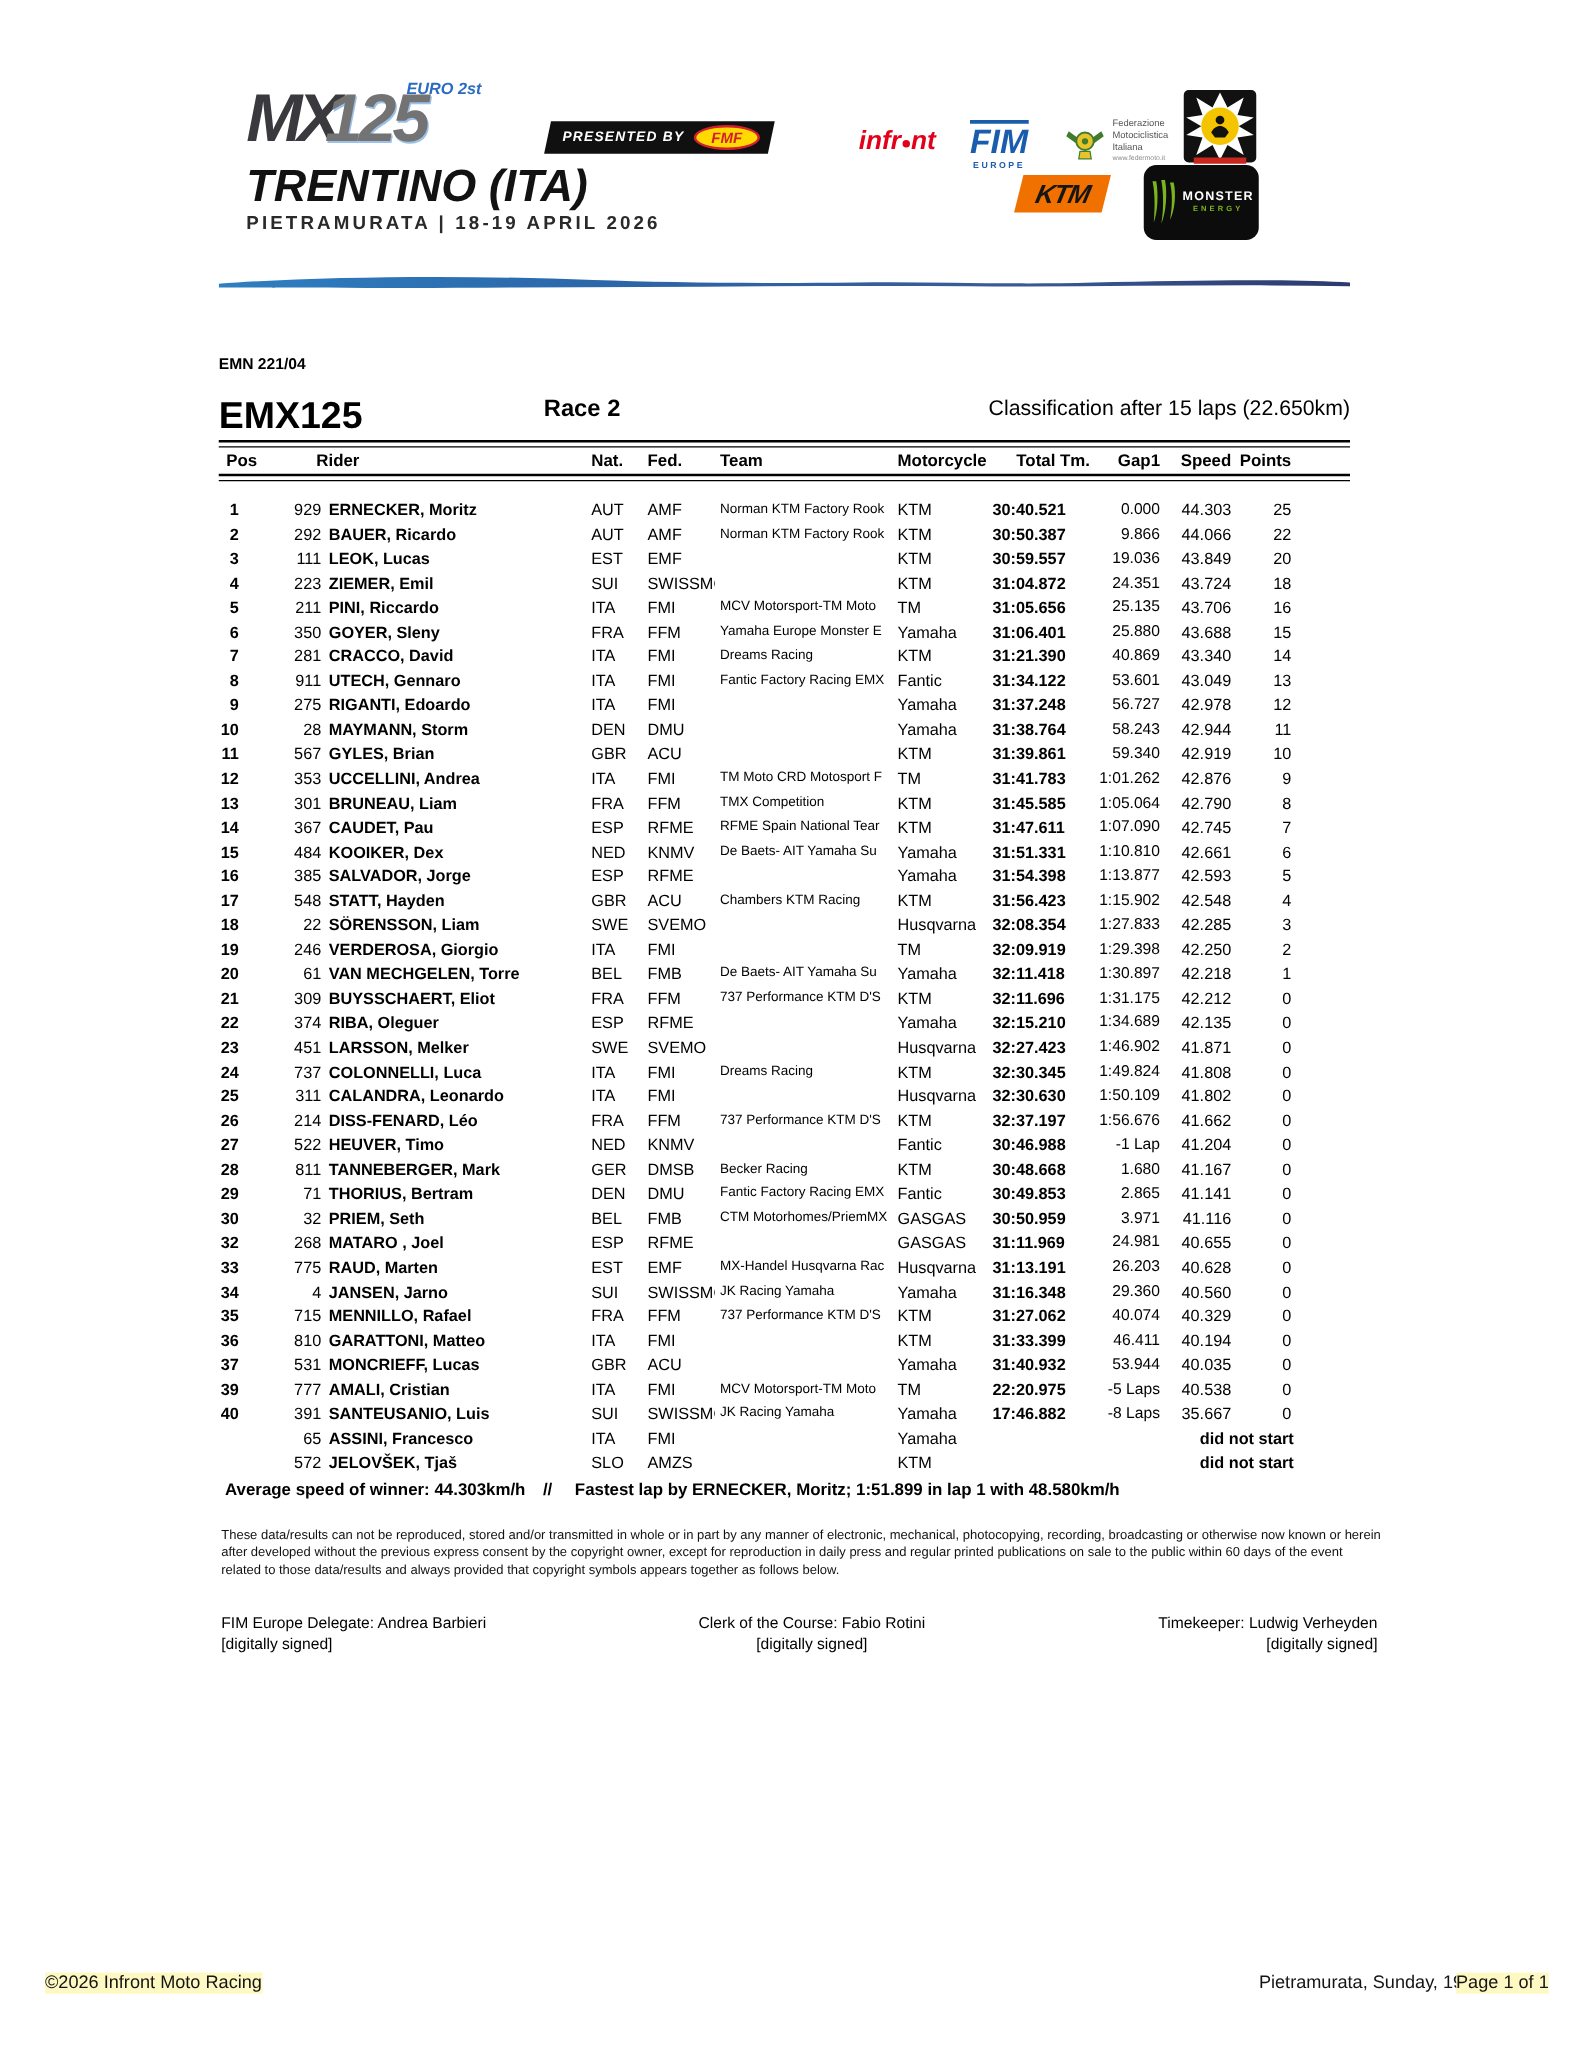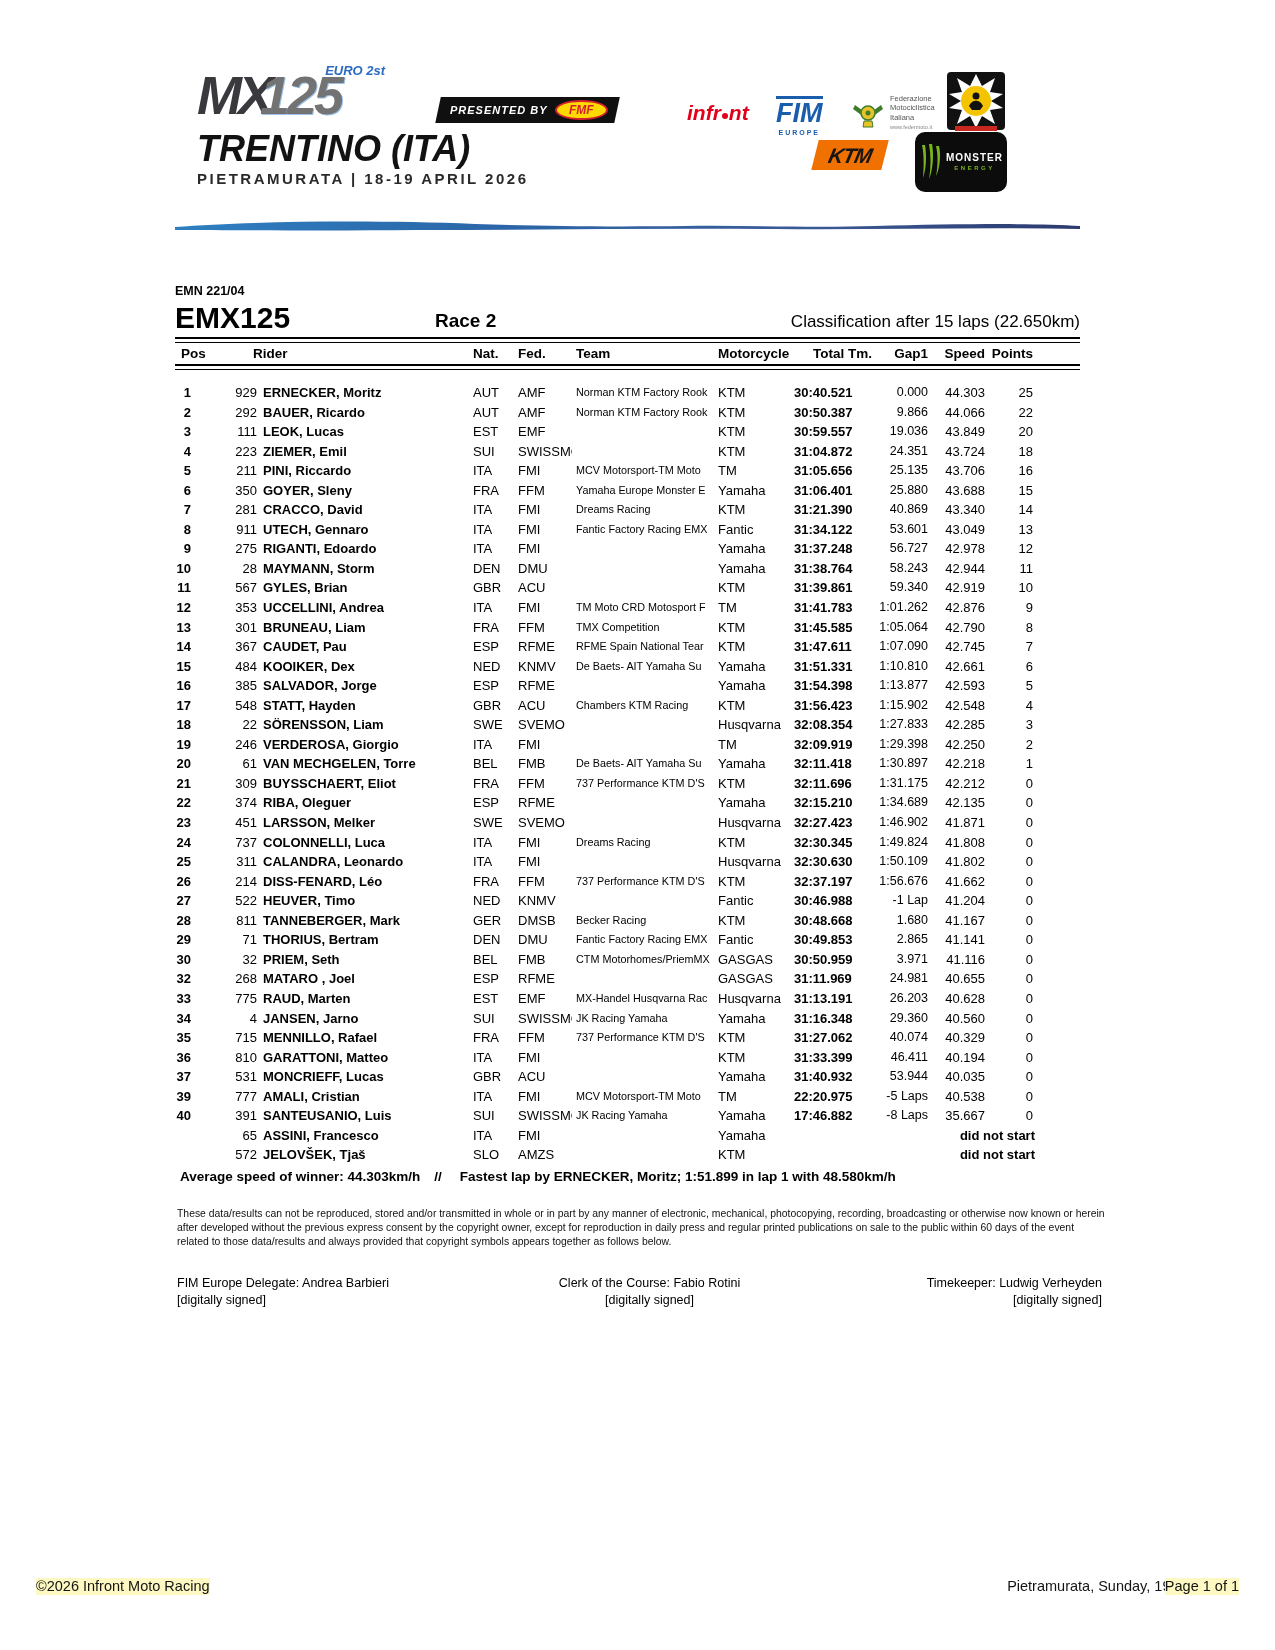--- a/index.html
+++ b/index.html
@@ -38,21 +38,21 @@
   .monster-logo { position:absolute; left:740px; top:72px; width:92px; height:60px; background:#0c0c0c; border-radius:10px;
                   display:flex; align-items:center; justify-content:center; gap:5px; }
   .monster-texts { display:flex; flex-direction:column; align-items:center; }
   .monster-word { font:800 10px/1.2 "Liberation Sans", sans-serif; color:#fff; letter-spacing:1px; }
   .monster-energy { font:700 6px/1.4 "Liberation Sans", sans-serif; color:#7ab51d; letter-spacing:2.5px; }
   .brush { position:absolute; left:0; bottom:0; width:905px; height:14px; }
 
   
   .doc { margin:52px 0 0 175px; width:905px; }
   .doc-emn { font:700 12.5px/1.2 "Liberation Sans", sans-serif; }
-  .title-row { display:flex; align-items:flex-end; margin-top:4px; }
+  .title-row { display:flex; align-items:flex-start; margin-top:19px; }
   .doc-class { width:260px; font:700 30px/1 "Liberation Sans", sans-serif; letter-spacing:0; }
   .doc-race { flex:1; font:700 19px/1.1 "Liberation Sans", sans-serif; padding-bottom:1px; }
   .doc-classification { font:400 17px/1.1 "Liberation Sans", sans-serif; padding-bottom:1px; }
   .dbl { margin-left:175px; width:905px; height:6px; border-top:2.5px solid #000; border-bottom:1.5px solid #000; margin-top:4px; }
   .dbl.below { margin-top:0; }
 
   
   table { border-collapse:collapse; table-layout:fixed; margin-left:175px; width:905px; }
   col.c1{width:40px} col.c2{width:42px} col.c3{width:212px} col.c4{width:45px} col.c5{width:58px}
   col.c6{width:142px} col.c7{width:80px} col.c8{width:78px} col.c9{width:56px} col.c10{width:57px}

